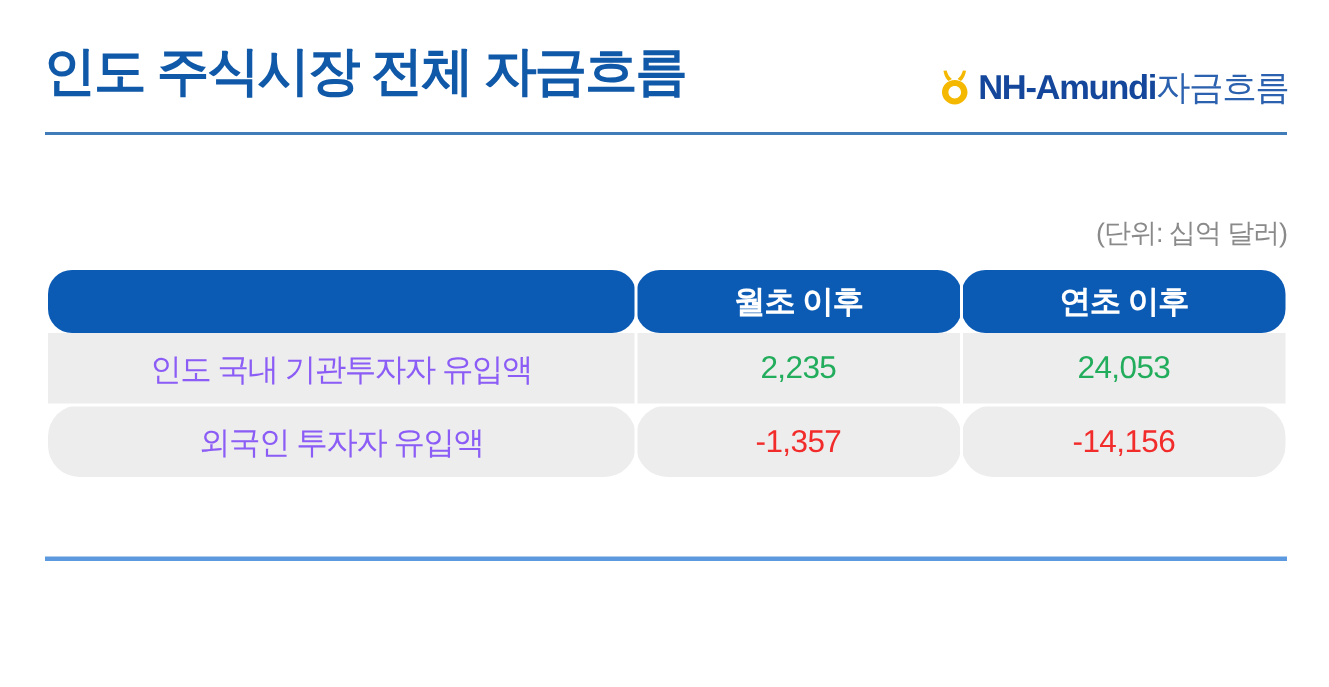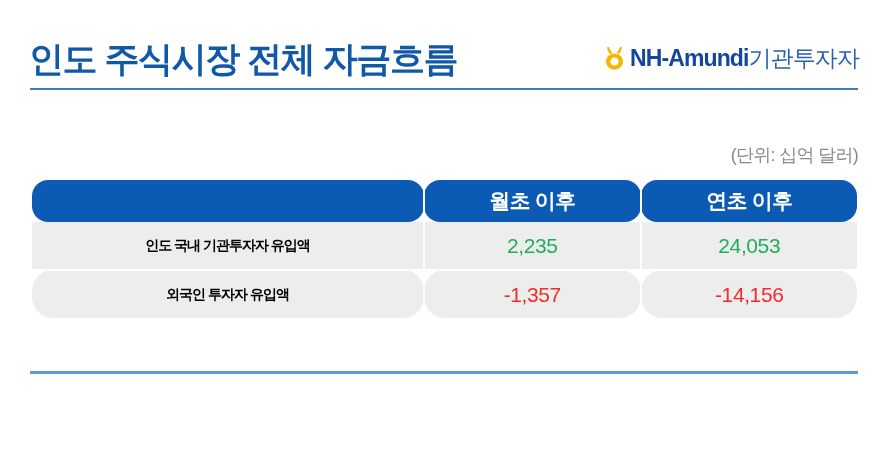--- a/index.html
+++ b/index.html
@@ -25,21 +25,21 @@
     position: absolute;
     left: 0;
     top: 0;
     width: 886px;
     height: 90px;
   }
 
   .page-title {
     position: absolute;
     left: 29px;
-    top: 36px;
+    top: 24px;
     font-size: 35px;
     font-weight: bold;
     letter-spacing: -1.4px;
     color: #1058A8;
     white-space: nowrap;
   }
 
   .brand-logo {
     position: absolute;
     right: 27px;
@@ -126,24 +126,24 @@
     background: #EDEDED;
     vertical-align: middle;
     text-align: center;
     border-right: 2px solid #ffffff;
     border-bottom: 2px solid #ffffff;
   }
   .data-table tbody td:last-child { border-right: none; }
   .data-table tbody tr:last-child td { border-bottom: none; border-radius: 21px; }
 
   .data-table tbody td.row-label {
-    font-size: 14px;
-    font-weight: bold;
+    font-size: 21px;
+    font-weight: normal;
     letter-spacing: -1px;
-    color: #000000;
+    color: #8b5cf6;
   }
 
   .data-table tbody td.row-value {
     font-size: 21px;
     font-weight: normal;
     letter-spacing: -0.4px;
     margin-left: 44px;
   }
 
   .val-pos { color: #22AD5C; }
@@ -178,21 +178,21 @@
 
     <div class="page-title">인도 주식시장 전체 자금흐름</div>
 
     <div class="brand-logo">
       <svg class="brand-mark" viewBox="0 0 21 24">
         <path d="M3.0 1.2 C3.0 1.2 3.6 6.0 6.4 8.0 L8.6 6.6 C6.0 5.0 5.1 1.0 5.1 1.0 Z" fill="#F5B800"></path>
         <path d="M18.0 1.2 C18.0 1.2 17.4 6.0 14.6 8.0 L12.4 6.6 C15.0 5.0 15.9 1.0 15.9 1.0 Z" fill="#F5B800"></path>
         <path d="M10.5 7.4 C15.2 7.4 19.0 11.0 19.0 15.5 C19.0 20.0 15.2 23.6 10.5 23.6 C5.8 23.6 2.0 20.0 2.0 15.5 C2.0 11.0 5.8 7.4 10.5 7.4 Z M10.5 11.4 C8.2 11.4 6.3 13.2 6.3 15.5 C6.3 17.8 8.2 19.6 10.5 19.6 C12.8 19.6 14.7 17.8 14.7 15.5 C14.7 13.2 12.8 11.4 10.5 11.4 Z" fill="#F5B800"></path>
       </svg>
       <div class="brand-text">
-        <span class="brand-en">NH-Amundi</span><span class="brand-ko">기관투자자</span>
+        <span class="brand-en">NH-Amundi</span><span class="brand-ko">자금흐름</span>
       </div>
     </div>
 
     <div class="divider-top"></div>
   </div>
 
   <div class="unit-note">(단위: 십억 달러)</div>
 
   <table class="data-table">
     <colgroup>

